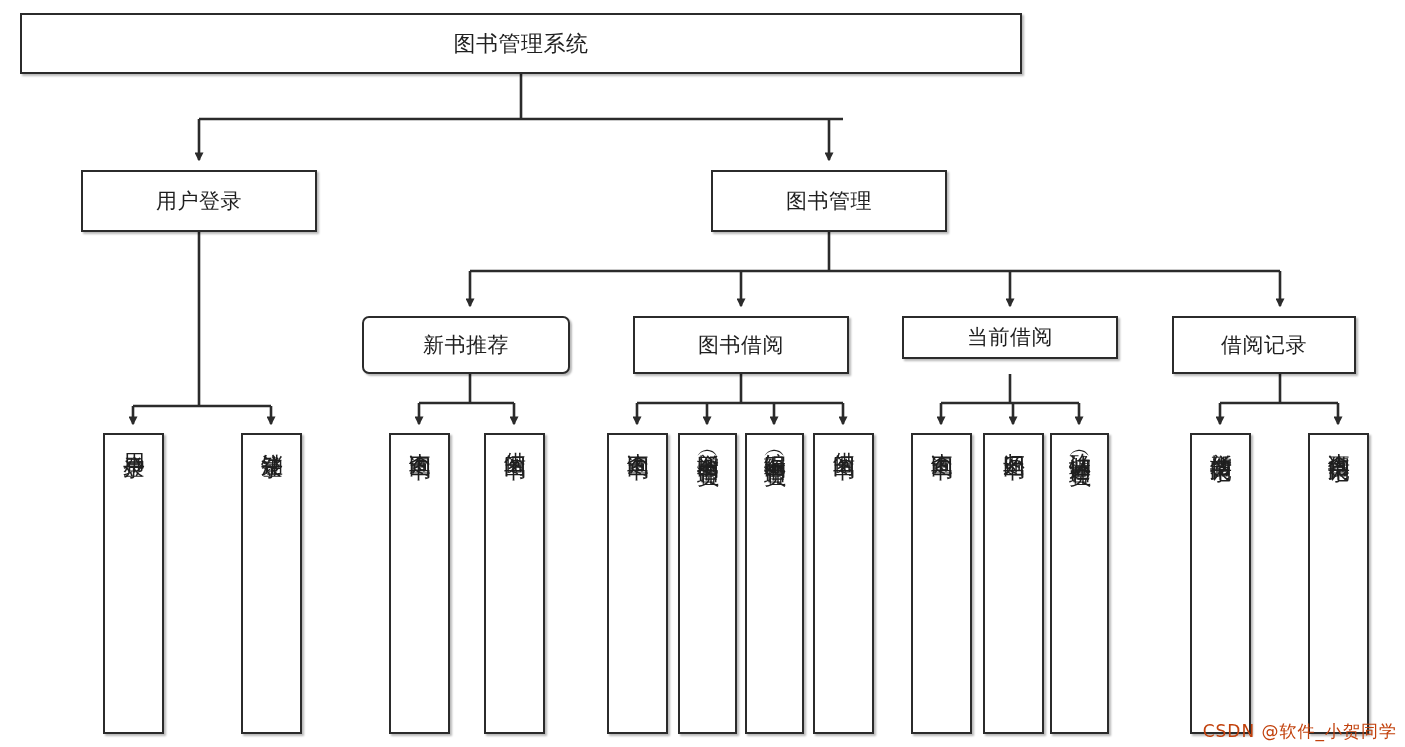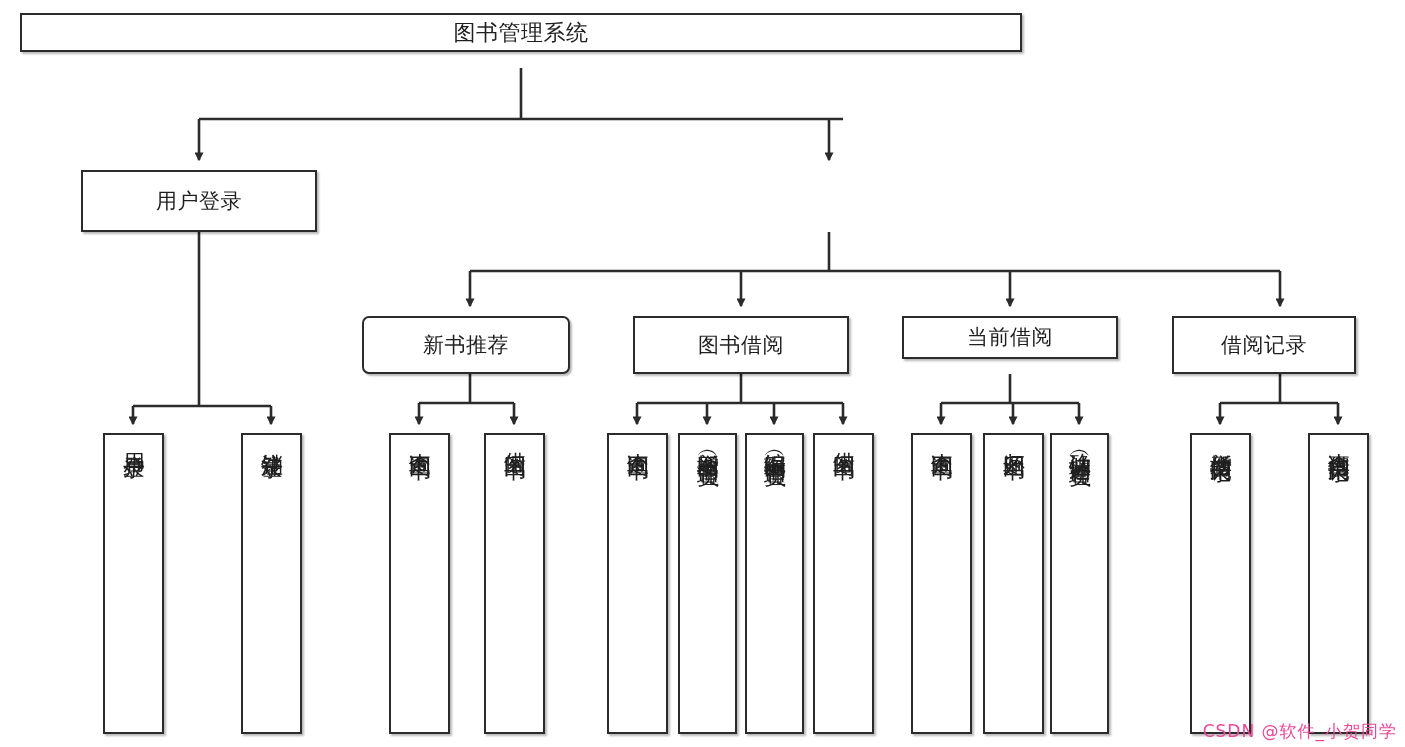--- a/index.html
+++ b/index.html
@@ -59,21 +59,21 @@
     line-height: 1.22;
     letter-spacing: 2px;
     margin: 0 auto;
   }
   .node.root .node-label { font-size: 22px; }
   #watermark {
     position: absolute;
     right: 8px;
     bottom: 4px;
     font-size: 17px;
-    color: #ec4899;
+    color: #c2410c;
     letter-spacing: 1px;
     white-space: nowrap;
     user-select: none;
   }
 </style>
 </head>
 <body>
 
 <div id="diagram-root">
 
@@ -121,26 +121,29 @@
       <path d="M1013,403 L1013,424" marker-end="url(#arrowhead)"></path>
       <path d="M1079,403 L1079,424" marker-end="url(#arrowhead)"></path>
 
       <path d="M1280,374 L1280,403"></path>
       <path d="M1220,403 L1338,403"></path>
       <path d="M1220,403 L1220,424" marker-end="url(#arrowhead)"></path>
       <path d="M1338,403 L1338,424" marker-end="url(#arrowhead)"></path>
     </g>
   </svg>
 
-  <div class="node horizontal root" style="left:20px; top:13px; width:1002px; height:39px;">
+  <div class="node horizontal root" style="left:20px; top:13px; width:1002px; height:61px;">
     <span class="node-label">图书管理系统</span>
   </div>
 
   <div class="node horizontal" style="left:81px; top:170px; width:236px; height:62px;">
     <span class="node-label">用户登录</span>
+  </div>
+  <div class="node horizontal" style="left:711px; top:170px; width:236px; height:62px;">
+    <span class="node-label">图书管理</span>
   </div>
 
   <div class="node horizontal" style="left:362px; top:316px; width:208px; height:58px;border-radius:7px;">
     <span class="node-label">新书推荐</span>
   </div>
   <div class="node horizontal" style="left:633px; top:316px; width:216px; height:58px;">
     <span class="node-label">图书借阅</span>
   </div>
   <div class="node horizontal" style="left:902px; top:316px; width:216px; height:43px;">
     <span class="node-label">当前借阅</span>

